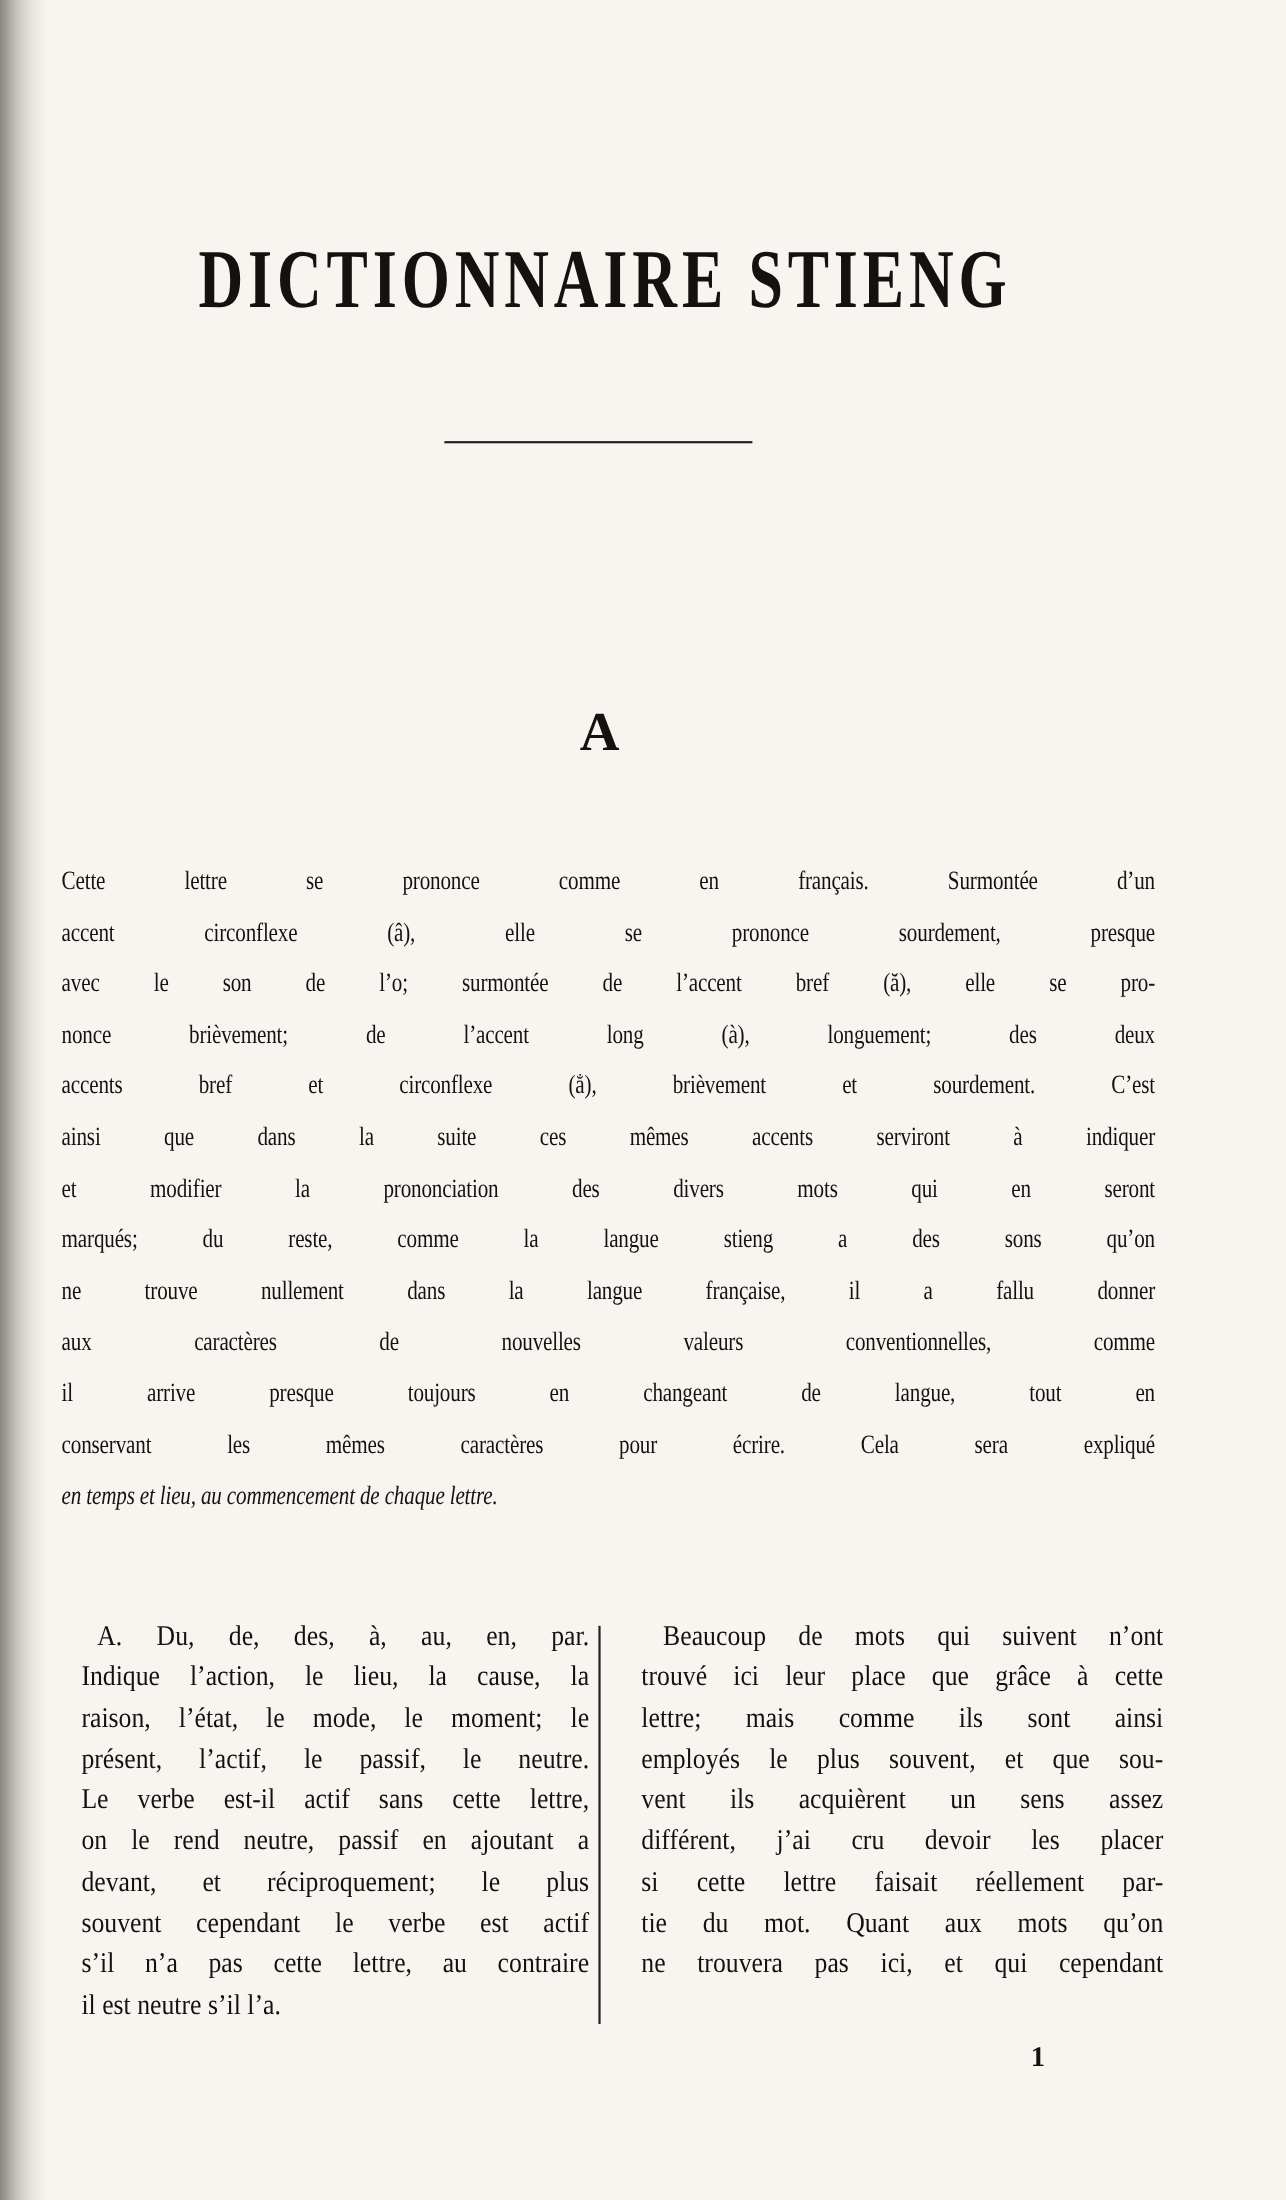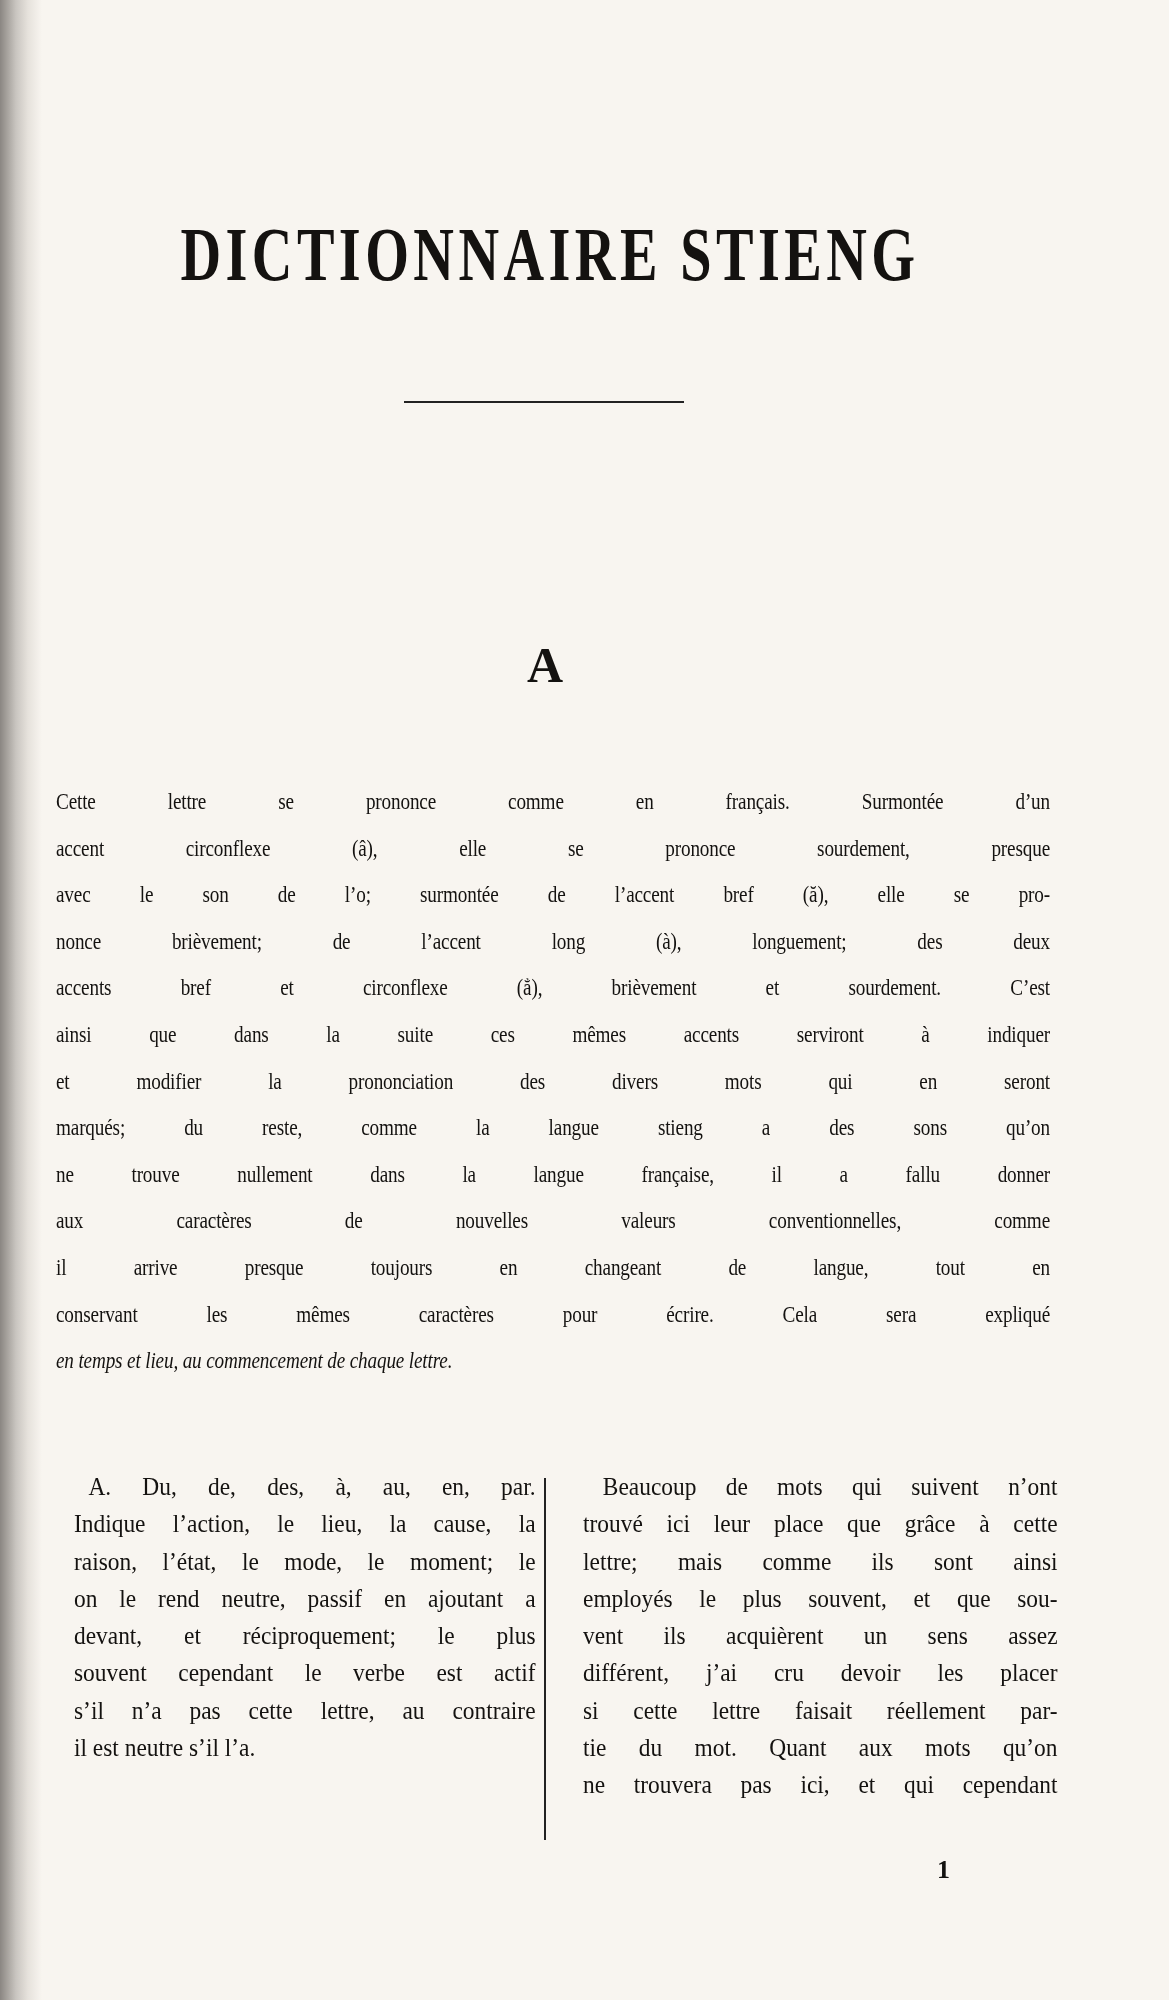--- a/index.html
+++ b/index.html
@@ -93,20 +93,22 @@
   <span class="line"><span class="inner">aux caractères de nouvelles valeurs conventionnelles, comme</span></span>
   <span class="line"><span class="inner">il arrive presque toujours en changeant de langue, tout en</span></span>
   <span class="line"><span class="inner">conservant les mêmes caractères pour écrire. Cela sera expliqué</span></span>
   <span class="line last"><span class="inner">en temps et lieu, au commencement de chaque lettre.</span></span>
 </div>
 
 <div class="col col-left">
   <span class="line"><span class="inner" style="padding-left:16px;box-sizing:border-box;">A.  Du, de, des, à, au, en, par.</span></span>
   <span class="line"><span class="inner">Indique l’action, le lieu, la cause, la</span></span>
   <span class="line"><span class="inner">raison, l’état, le mode, le moment; le</span></span>
+  <span class="line"><span class="inner">présent, l’actif, le passif, le neutre.</span></span>
+  <span class="line"><span class="inner">Le verbe est-il actif sans cette lettre,</span></span>
   <span class="line"><span class="inner">on le rend neutre, passif en ajoutant a</span></span>
   <span class="line"><span class="inner">devant, et réciproquement; le plus</span></span>
   <span class="line"><span class="inner">souvent cependant le verbe est actif</span></span>
   <span class="line"><span class="inner">s’il n’a pas cette lettre, au contraire</span></span>
   <span class="line last"><span class="inner">il est neutre s’il l’a.</span></span>
 </div>
 
 <div class="col-rule"></div>
 
 <div class="col col-right">

